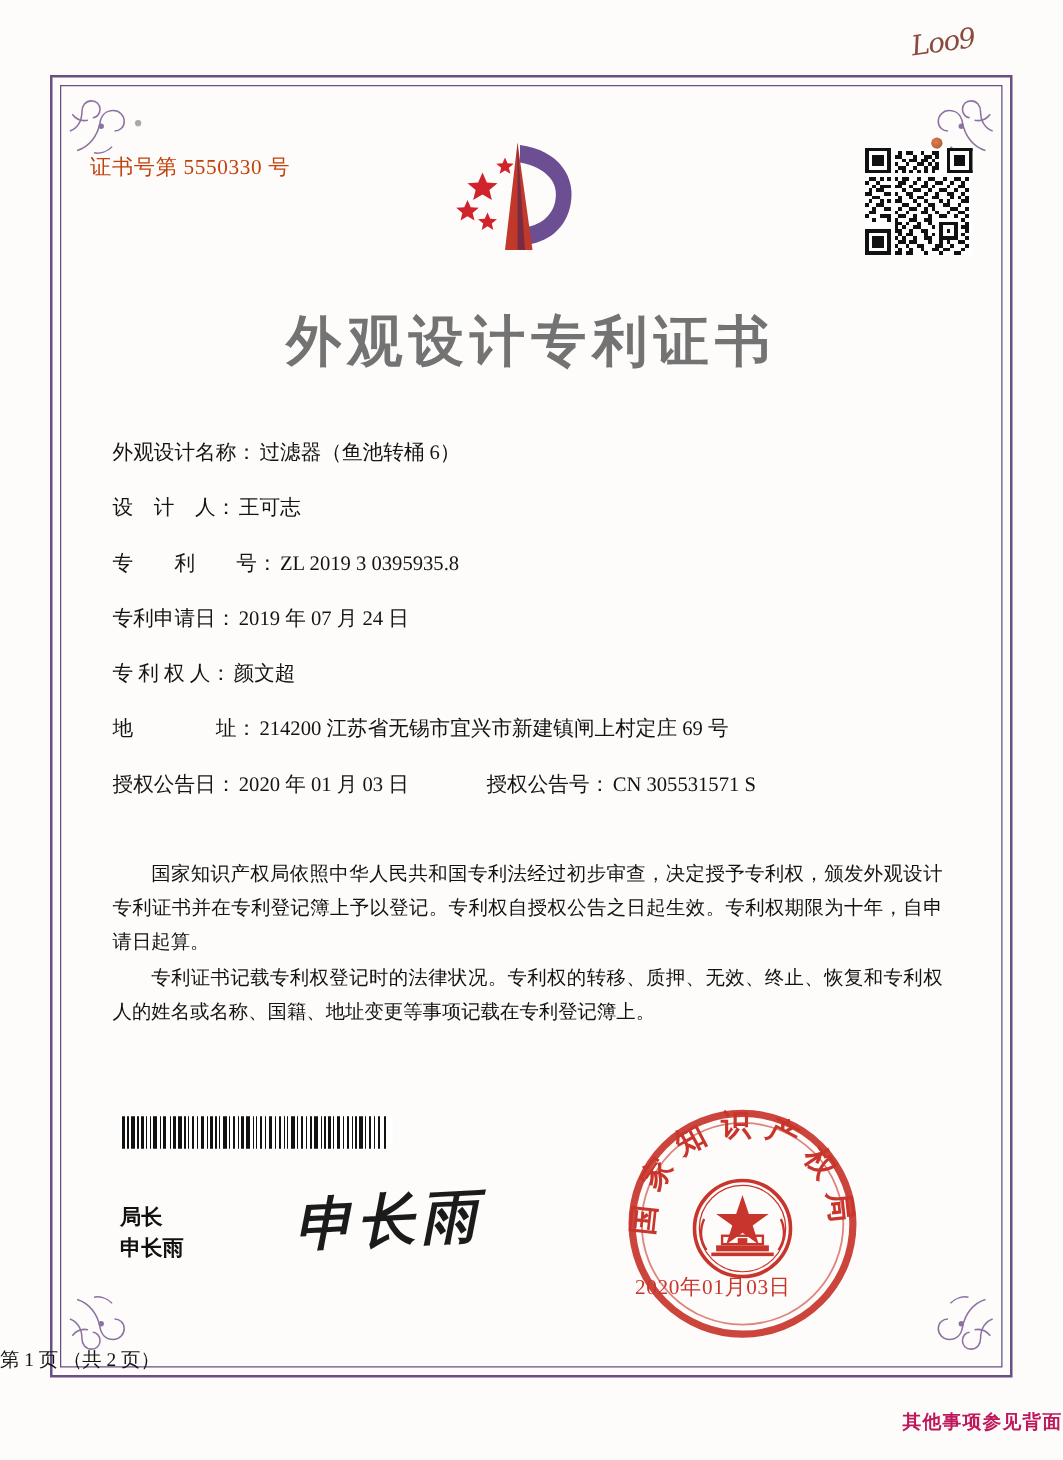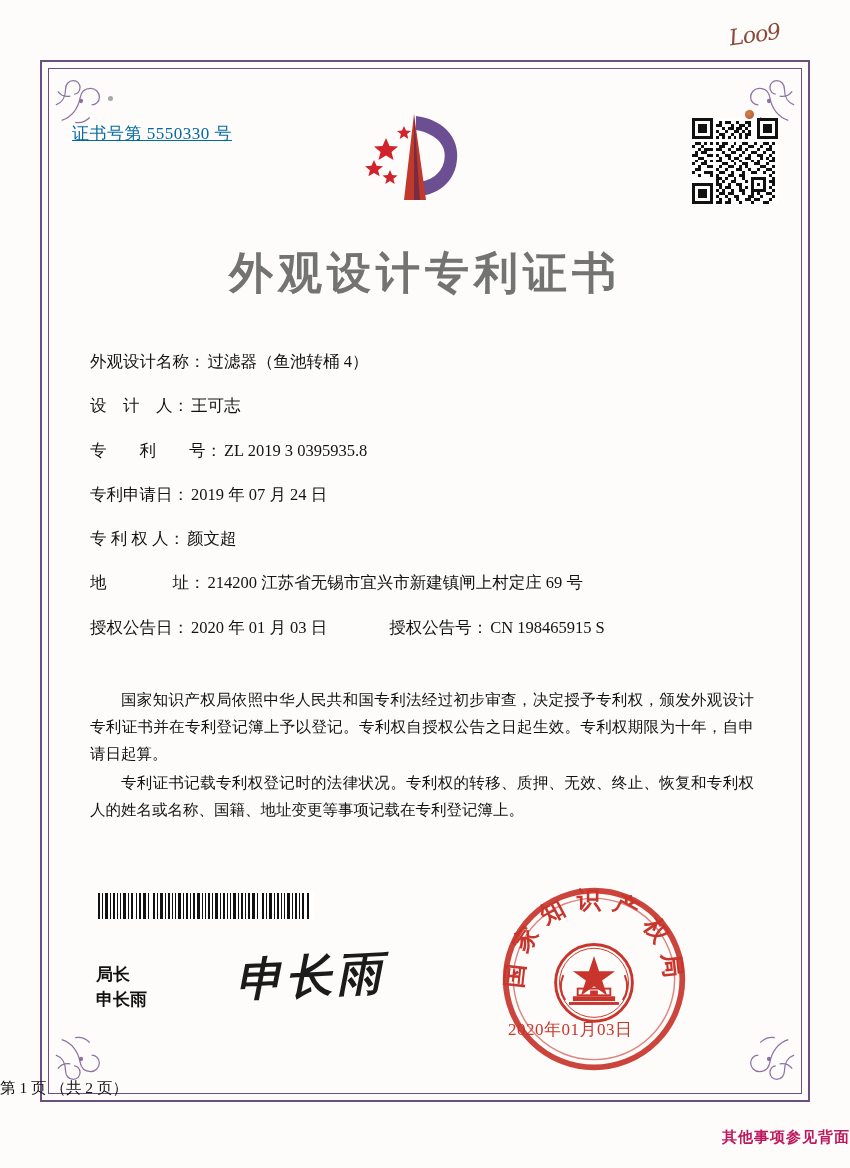--- a/index.html
+++ b/index.html
@@ -69,22 +69,21 @@
     letter-spacing: -1px;
   }
 
   
   .cert-no {
     position: absolute;
     left: 72px;
     top: 122px;
     font-size: 17px;
     letter-spacing: .5px;
-    color: #0369a1;
-    text-decoration: underline;
+    color: #c2410c;
   }
 
   .logo {
     position: absolute;
     left: 352px;
     top: 108px;
     width: 120px;
     height: 105px;
   }
 
@@ -547,21 +546,21 @@
     </svg>
   </div>
   <div class="ink-dot"></div>
 
   <div class="doc-title">外观设计专利证书</div>
 
   <div class="fields">
 
     <div class="field-row">
       <span class="field-label">外观设计名称：</span>
-      <span class="field-value">过滤器（鱼池转桶 4）</span>
+      <span class="field-value">过滤器（鱼池转桶 6）</span>
     </div>
 
     <div class="field-row">
       <span class="field-label">设　计　人：</span>
       <span class="field-value">王可志</span>
     </div>
 
     <div class="field-row">
       <span class="field-label">专　　利　　号：</span>
       <span class="field-value">ZL 2019 3 0395935.8</span>
@@ -579,21 +578,21 @@
 
     <div class="field-row">
       <span class="field-label">地　　　　址：</span>
       <span class="field-value">214200 江苏省无锡市宜兴市新建镇闸上村定庄 69 号</span>
     </div>
 
     <div class="field-row dual">
       <span class="field-label">授权公告日：</span>
       <span class="field-value">2020 年 01 月 03 日</span>
       <span class="field-label2">授权公告号：</span>
-      <span class="field-value">CN 198465915 S</span>
+      <span class="field-value">CN 305531571 S</span>
     </div>
 
   </div>
 
   <div class="body-text">
     <p>国家知识产权局依照中华人民共和国专利法经过初步审查，决定授予专利权，颁发外观设计专利证书并在专利登记簿上予以登记。专利权自授权公告之日起生效。专利权期限为十年，自申请日起算。</p>
     <p>专利证书记载专利权登记时的法律状况。专利权的转移、质押、无效、终止、恢复和专利权人的姓名或名称、国籍、地址变更等事项记载在专利登记簿上。</p>
   </div>
 
   <div class="barcode">

